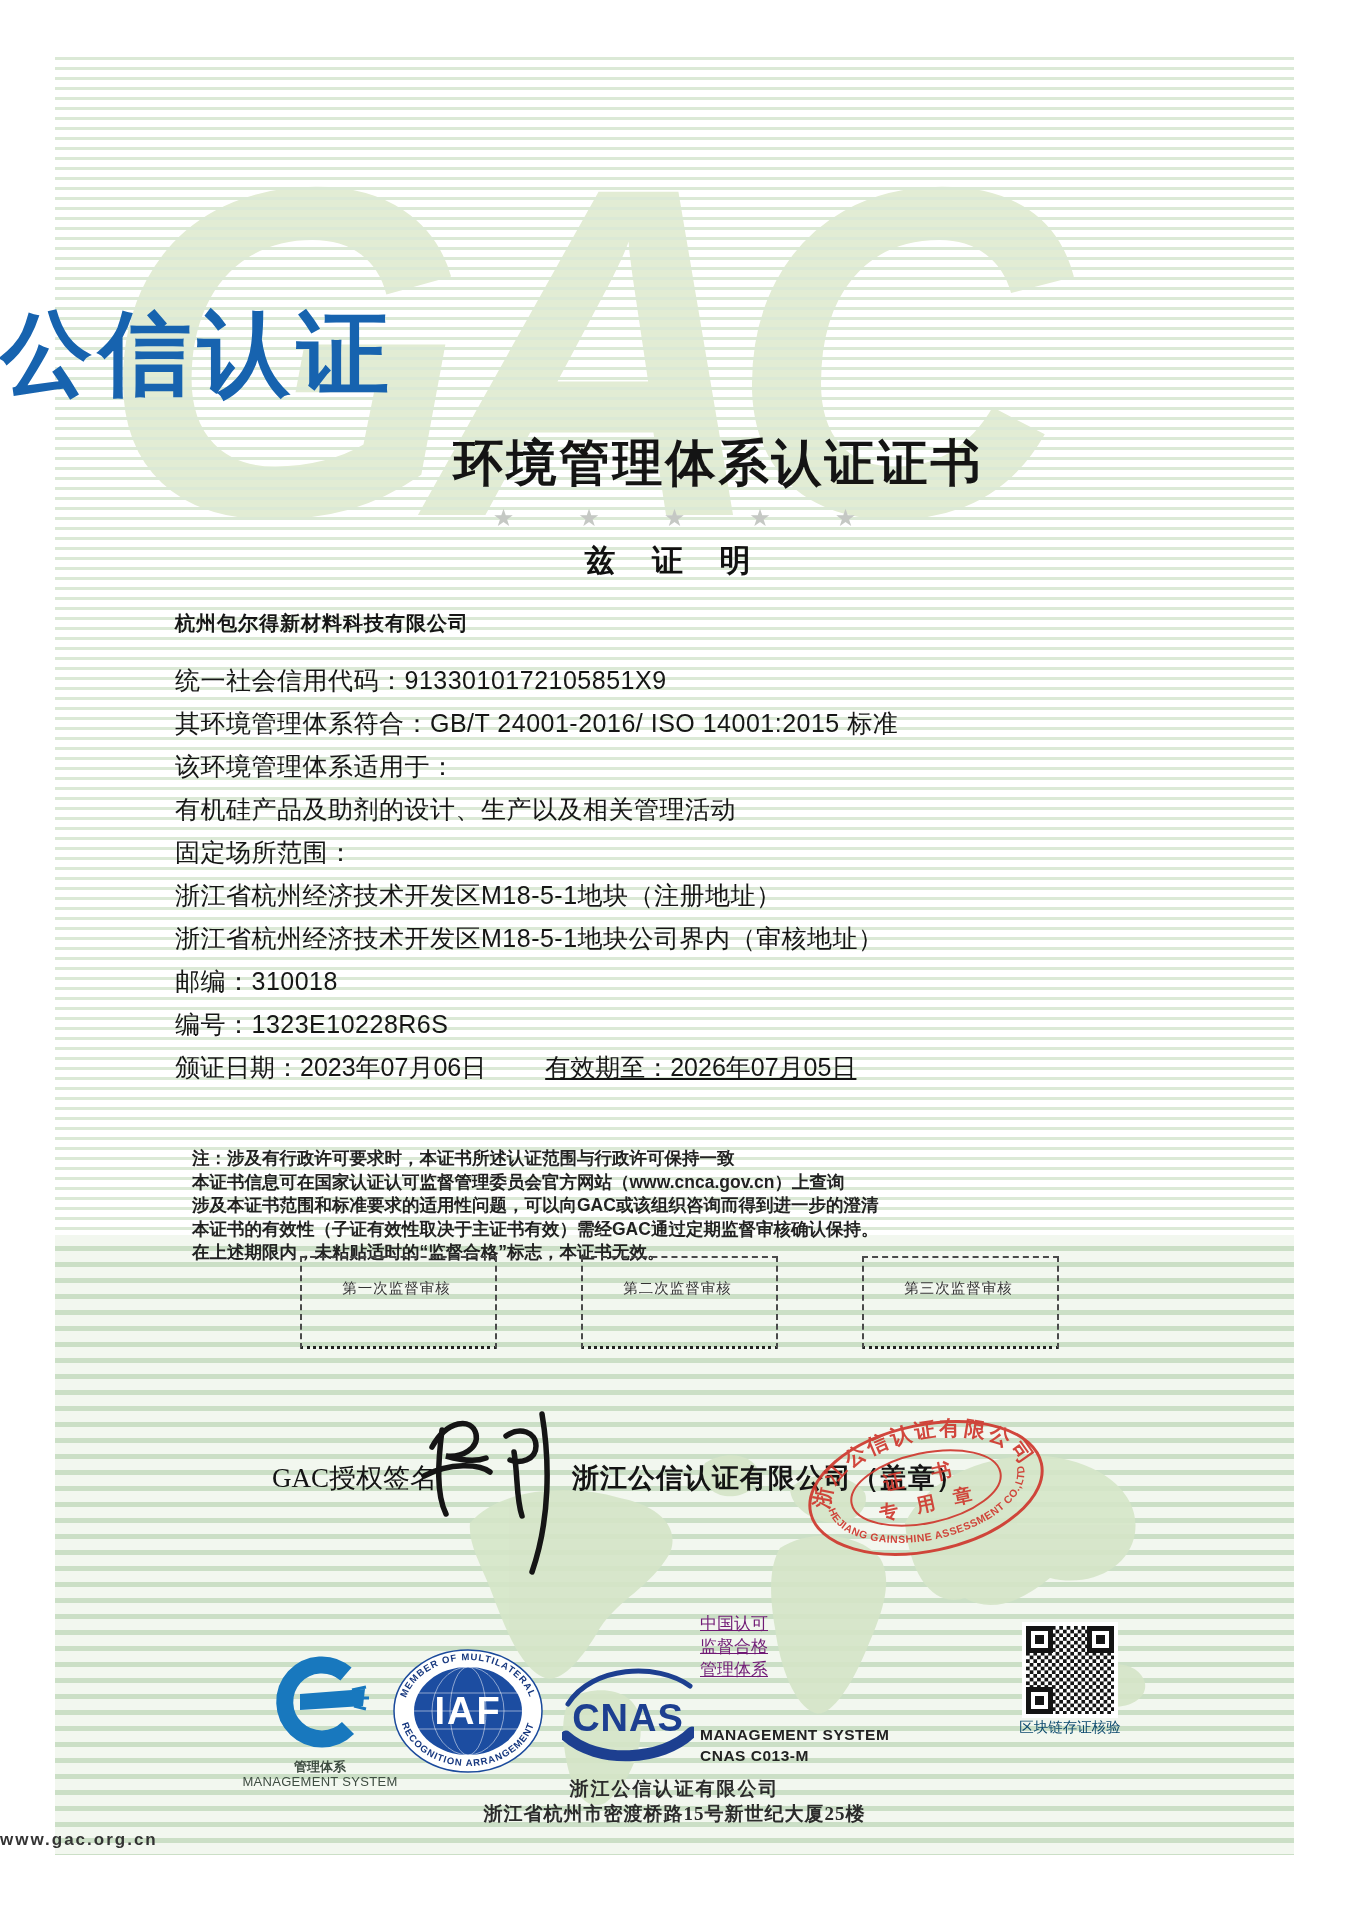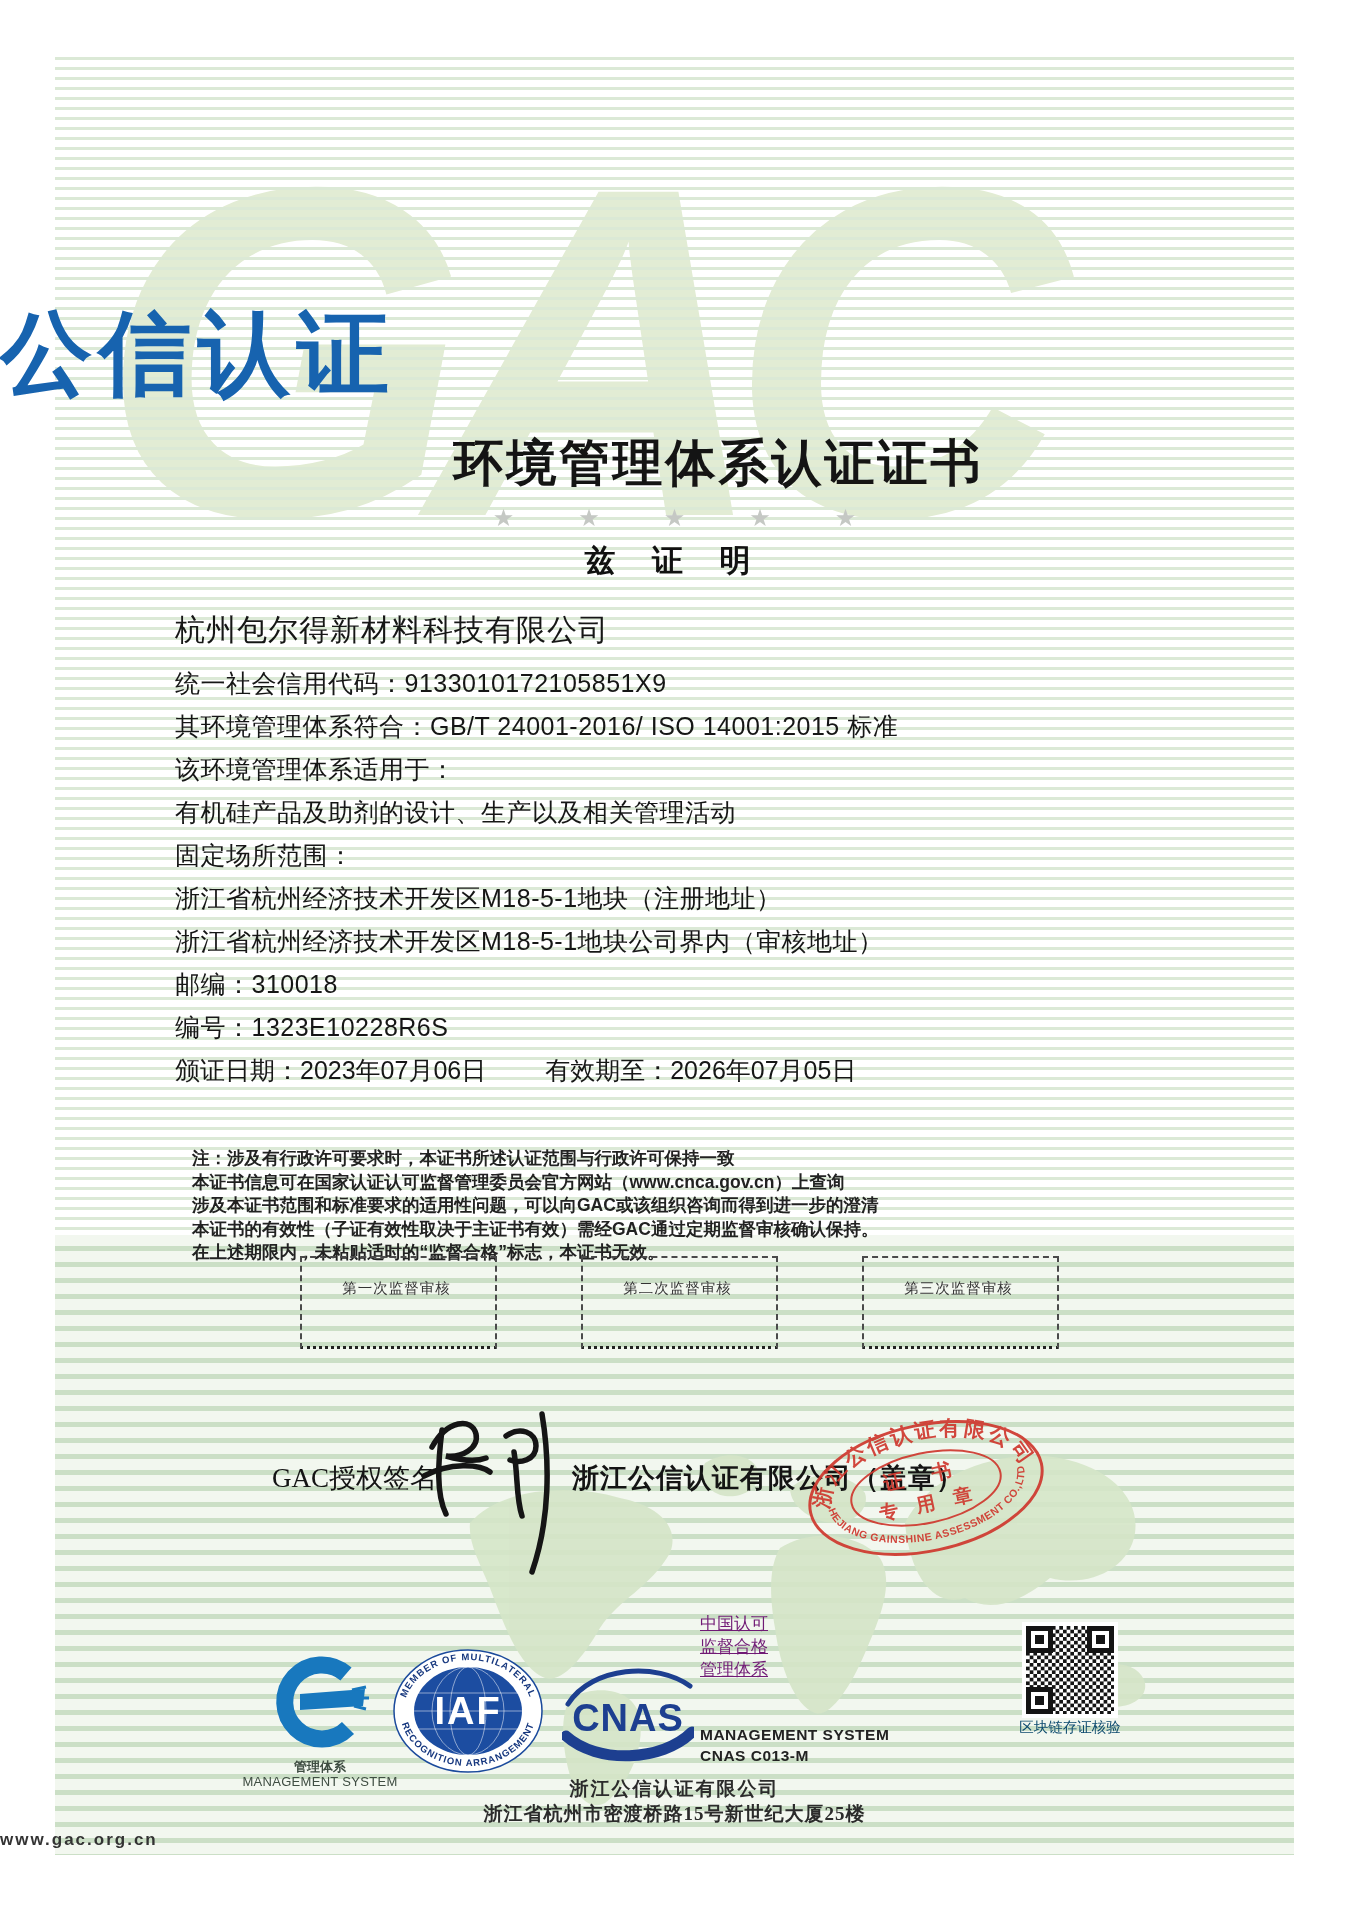--- a/index.html
+++ b/index.html
@@ -22,24 +22,24 @@
   .brand-title{left:0;top:292px;width:100%;font-size:92px;font-weight:800;
     letter-spacing:7px;color:#1763af;z-index:5;}
   .doc-title{left:0;top:430px;width:100%;text-align:center;font-size:50px;font-weight:700;
     letter-spacing:3px;color:#141414;z-index:5;}
   .stars{left:0;top:504px;width:100%;display:flex;justify-content:center;gap:64px;z-index:5;
     color:#c5c8c4;font-size:24px;}
   .hereby{left:0;top:540px;width:100%;text-align:center;font-size:31px;font-weight:700;
     letter-spacing:14px;color:#111;z-index:5;}
 
   .body-block{left:175px;top:610px;width:900px;z-index:5;color:#161616;}
-  .company{font-size:30px;font-weight:400;margin-bottom:11px;letter-spacing:1px;}
+  .company{font-size:20px;font-weight:700;margin-bottom:22px;letter-spacing:1px;}
   .bline{font-size:25px;line-height:43px;letter-spacing:0.5px;}
   .dates{font-size:25px;line-height:43px;}
-  .dates .valid{display:inline-block;margin-left:52px;}
+  .dates .valid{display:inline-block;margin-left:52px;text-decoration:underline;}
 
   .notes{left:192px;top:1147px;width:860px;z-index:5;font-family:Liberation Sans, sans-serif;
     font-weight:700;font-size:17.5px;line-height:23.5px;color:#222;}
 
   .svbox{top:1256px;width:193px;height:88px;border:2px dashed #4a4a4a;border-bottom:3px dotted #222;
     z-index:5;background:transparent;}
   .svlabel{top:1279px;width:193px;text-align:center;font-size:14.5px;letter-spacing:1px;color:#333;
     font-family:"Liberation Serif",serif;z-index:5;}
 
   .sign-label{left:272px;top:1460px;font-size:27px;color:#141414;z-index:6;

